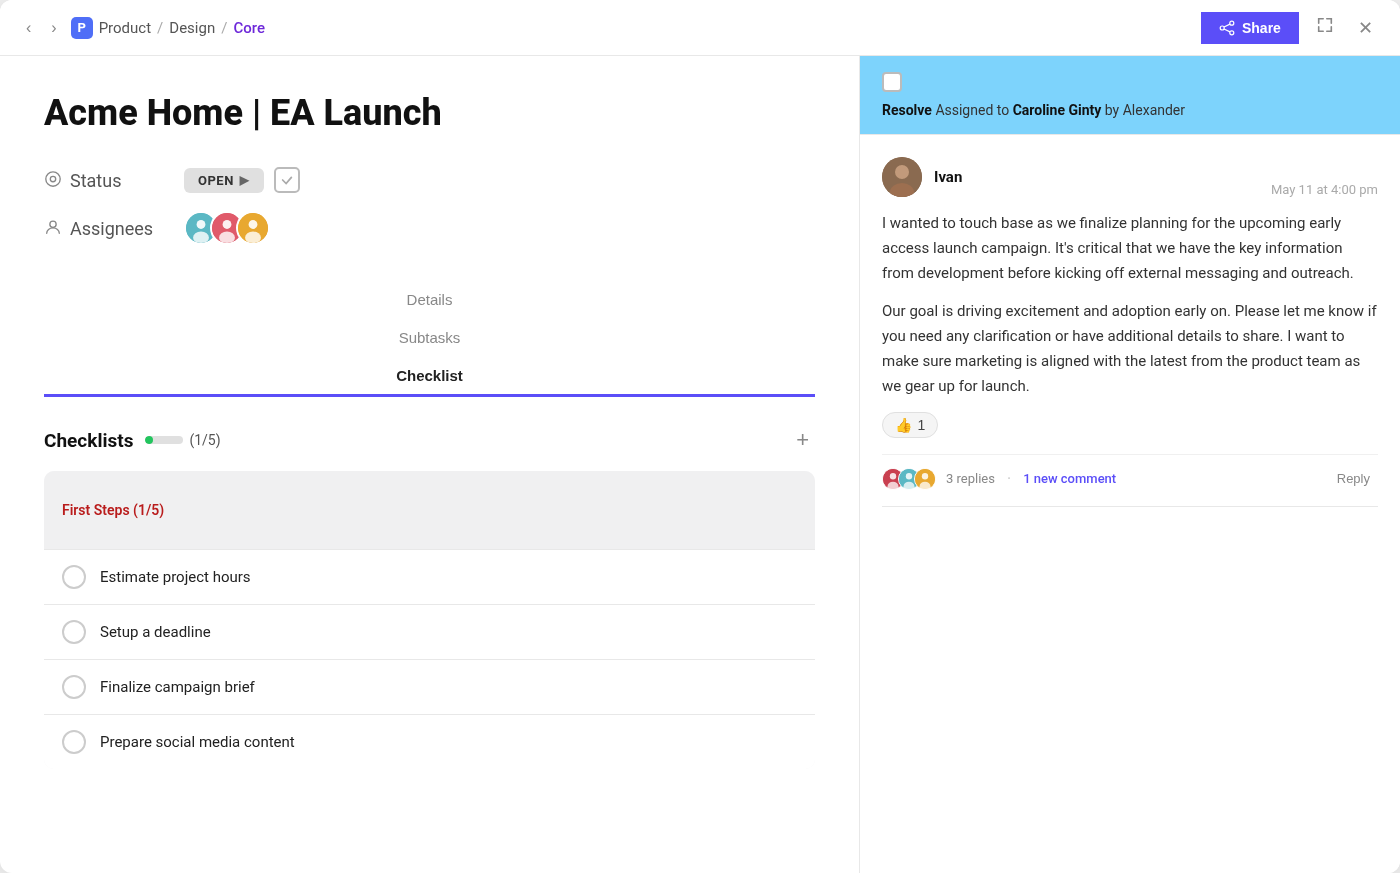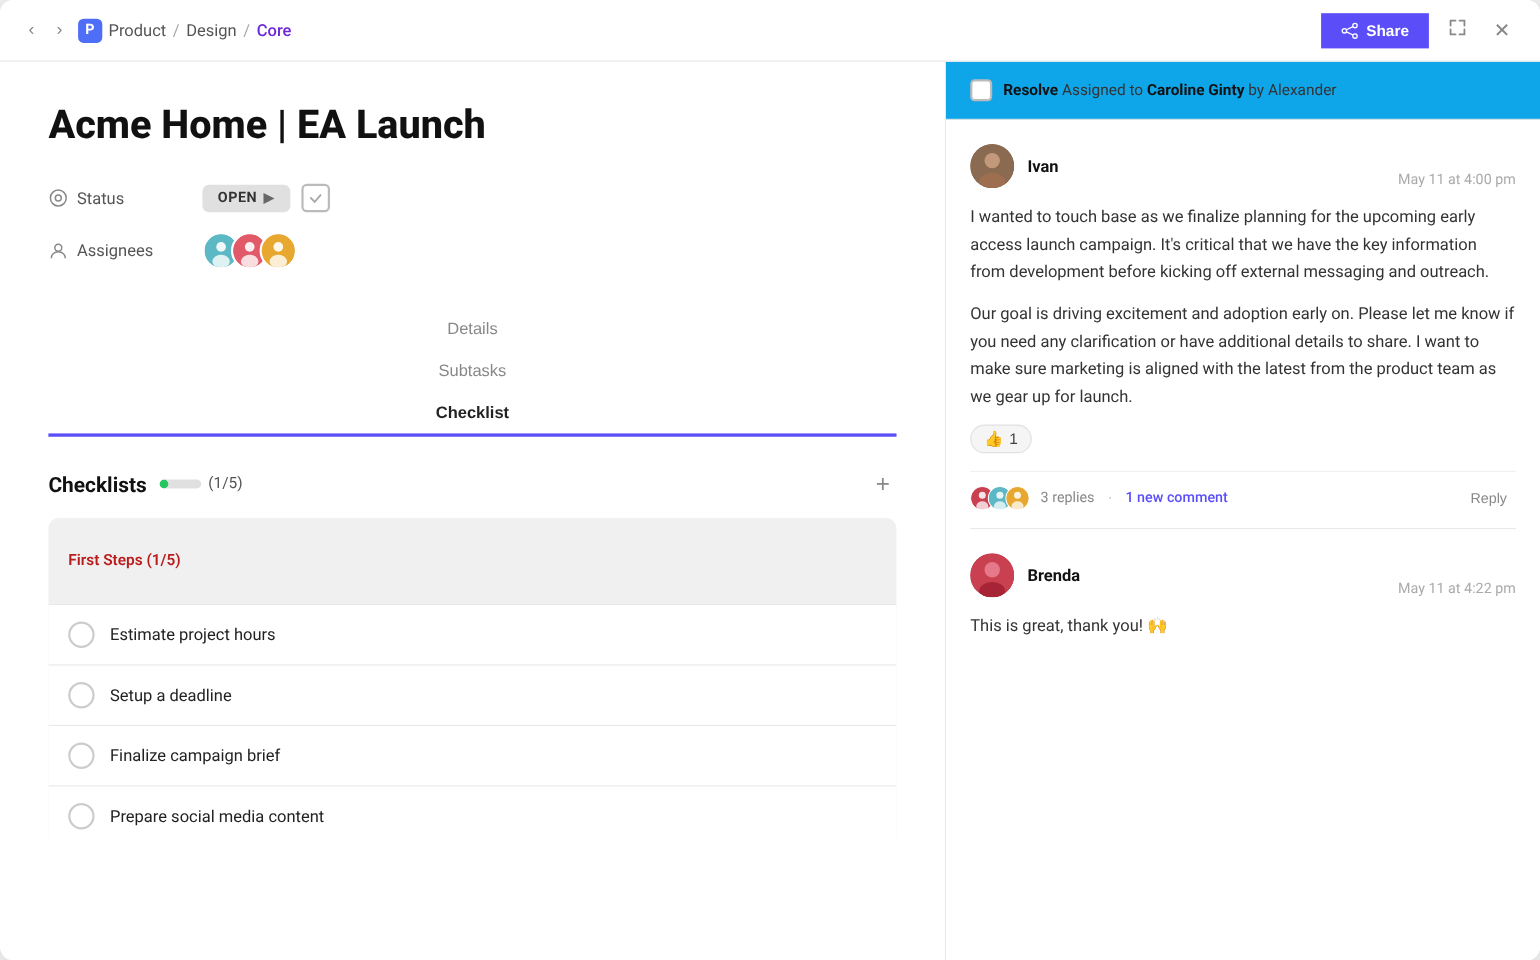--- a/index.html
+++ b/index.html
@@ -115,24 +115,23 @@
       line-height: 1.2;
     }
     .meta-row {
       display: flex;
       align-items: center;
       margin-bottom: 18px;
       gap: 0;
     }
     .meta-label {
       display: flex;
-      align-items: center;
       gap: 8px;
       width: 140px;
-      font-size: 15px;
+      font-size: 18px;
       color: #555;
     }
     .meta-label svg { color: #888; }
     .status-badge {
       background: #e0e0e0;
       border-radius: 6px;
       padding: 5px 14px;
       font-size: 13px;
       font-weight: 700;
       color: #333;
@@ -292,25 +291,26 @@
     
     .right-panel {
       width: 540px;
       flex-shrink: 0;
       overflow-y: auto;
       background: #fff;
     }
     
     .resolve-bar {
       display: flex;
-      align-items: center;
+      align-items: flex-start;
       gap: 10px;
       padding: 16px 22px;
-      background: #0ea5e9;
+      background: #7dd3fc;
       border-bottom: 1px solid #e8e8e8;
+      flex-direction: column;
     }
     .resolve-checkbox {
       width: 20px;
       height: 20px;
       border: 2px solid #bbb;
       border-radius: 4px;
       cursor: pointer;
       background: #fff;
       display: flex;
       align-items: center;
@@ -634,35 +634,15 @@
             <span class="replies-text">3 replies</span>
             <span class="dot">·</span>
             <span class="new-comment-link">1 new comment</span>
           </div>
           <button class="reply-btn">Reply</button>
         </div>
       </div>
 
       <div class="comment-divider"></div>
 
-      <div class="comment">
-        <div class="comment-header">
-          <div class="comment-user">
-            <div class="comment-avatar">
-              <div class="comment-avatar-img avatar-brenda">
-                <svg width="40" height="40" viewBox="0 0 40 40">
-                  <circle cx="20" cy="20" r="20" fill="#c94050"></circle>
-                  <circle cx="20" cy="15" r="7" fill="#e88090" opacity="0.9"></circle>
-                  <ellipse cx="20" cy="35" rx="12" ry="9" fill="#a02030" opacity="0.85"></ellipse>
-                </svg>
-              </div>
-            </div>
-            <span class="comment-name">Brenda</span>
-          </div>
-          <span class="comment-time">May 11 at 4:22 pm</span>
-        </div>
-        <div class="comment-body">
-          <p>This is great, thank you! 🙌</p>
-        </div>
-      </div>
     </div>
   </div>
 </div>
 
 </body></html>

